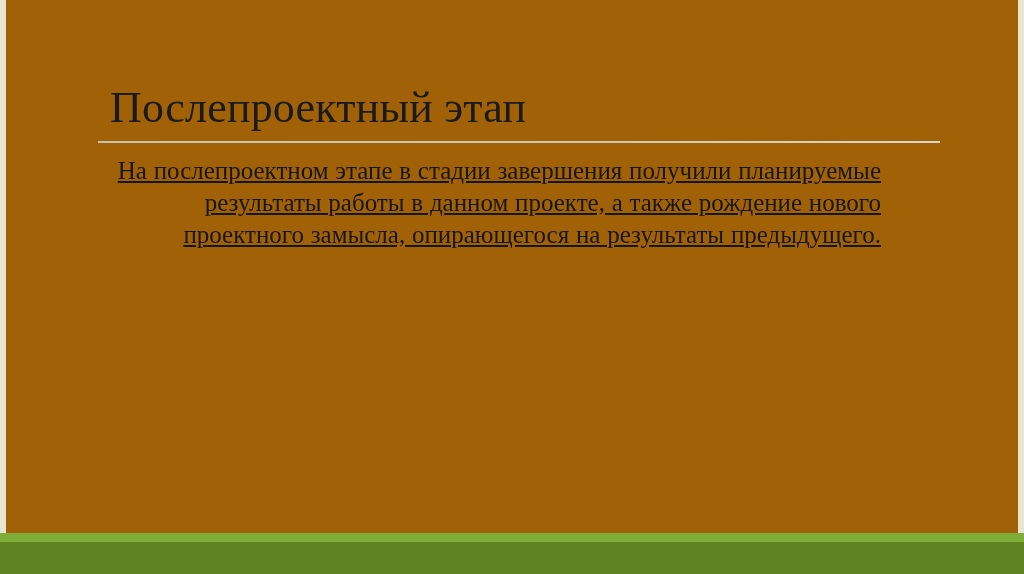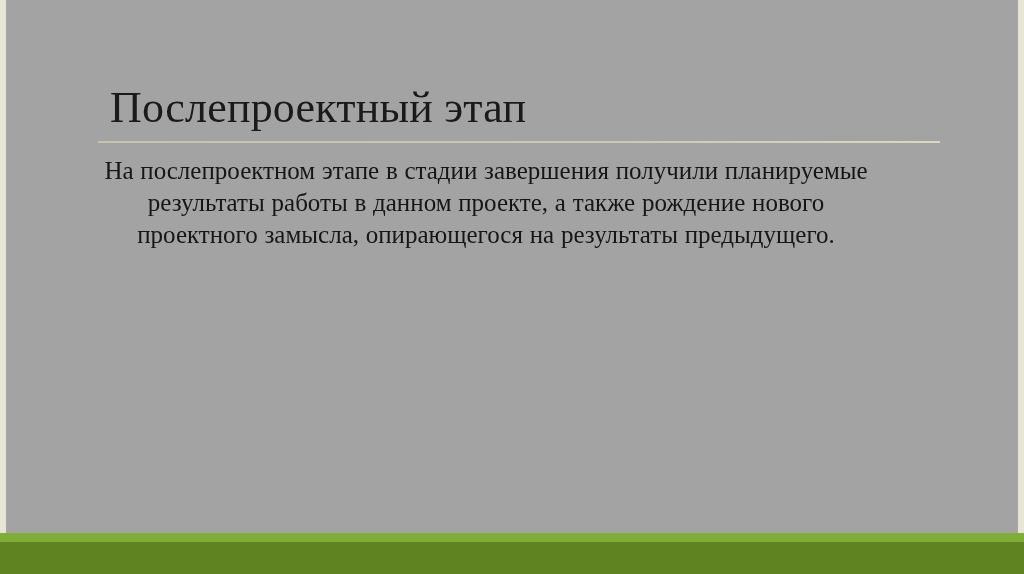--- a/index.html
+++ b/index.html
@@ -12,21 +12,21 @@
     height: 574px;
     background: #e4dfcc;
     font-family: "Liberation Serif", "DejaVu Serif", serif;
     overflow: hidden;
   }
 
   .slide {
     position: relative;
     width: 1024px;
     height: 574px;
-    background: #a3a3a3;
+    background: #a16207;
     box-sizing: border-box;
     overflow: hidden;
   }
 
   
   .edge-left,
   .edge-right {
     position: absolute;
     top: 0;
     bottom: 0;
@@ -64,22 +64,23 @@
 
   .body-text {
     position: absolute;
     left: 91px;
     top: 155px;
     width: 790px;
     margin: 0;
     font-size: 25px;
     line-height: 32px;
     color: #161616;
-    text-align: center;
+    text-align: right;
     word-spacing: 0.5px;
+    text-decoration: underline;
   }
 
   .band-light {
     position: absolute;
     left: 0;
     right: 0;
     top: 533px;
     height: 9px;
     background: #80ac38;
   }

